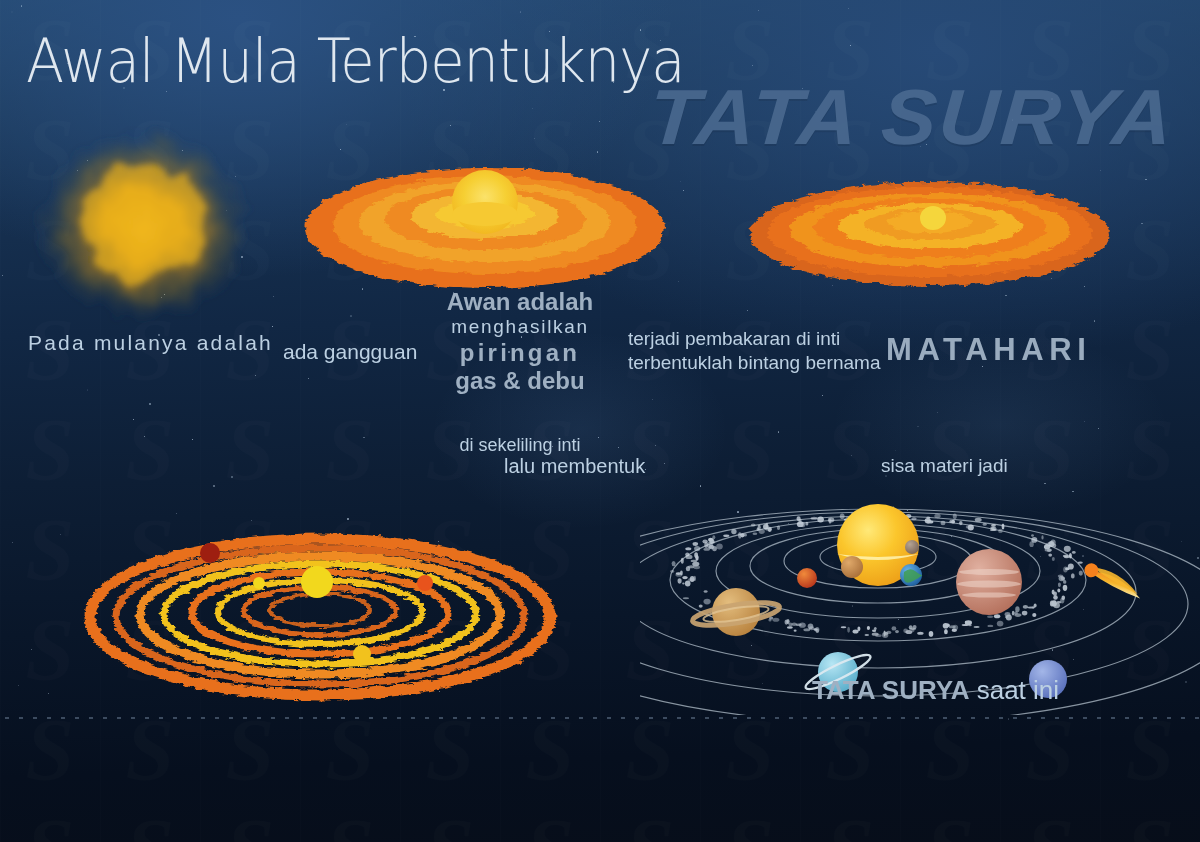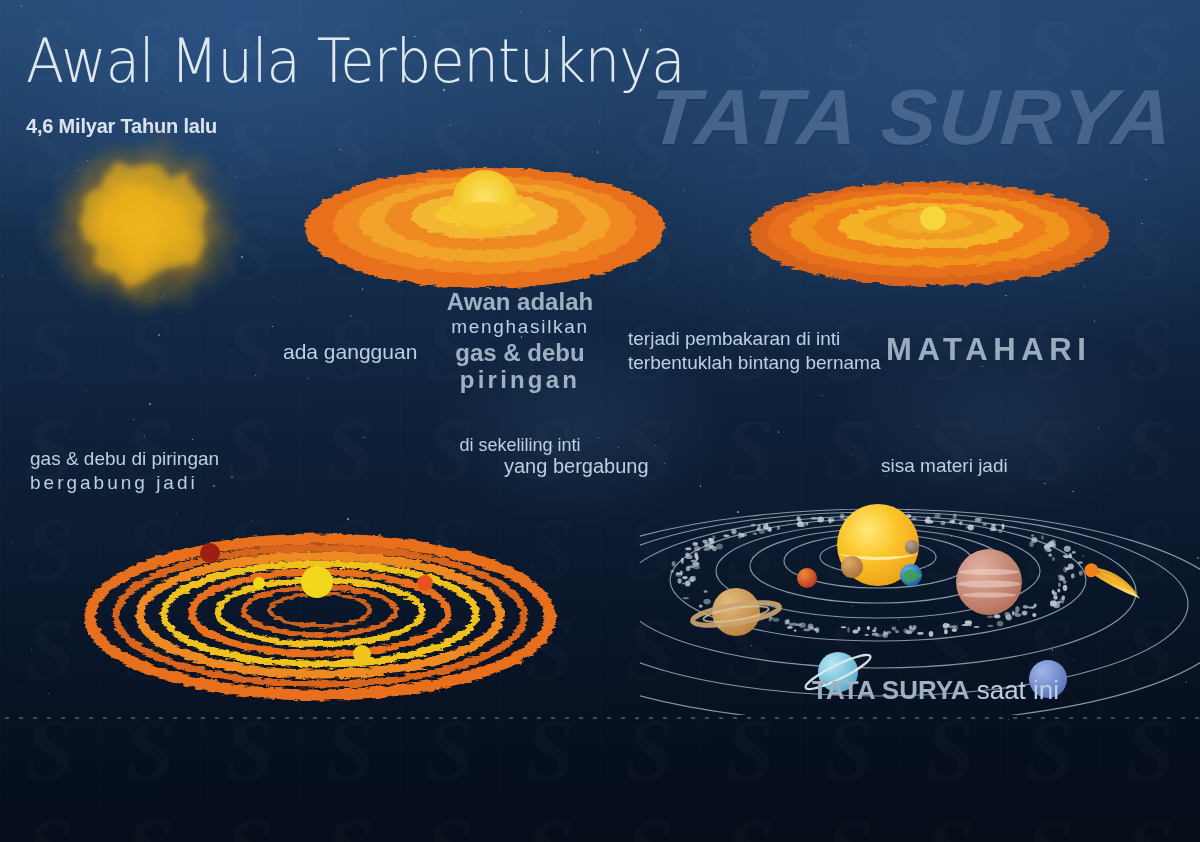--- a/index.html
+++ b/index.html
@@ -352,21 +352,20 @@
       <span style="left: 802.2px; top: 269.4px; width: 1.2px; height: 1.2px; opacity: 0.57;"></span>
       <span style="left: 920px; top: 145.6px; width: 0.8px; height: 0.8px; opacity: 0.26;"></span>
       <span style="left: 613px; top: 81.6px; width: 1.4px; height: 1.4px; opacity: 0.6;"></span>
     </div>
 
   <div class="glow" style="left:430px;top:330px;width:300px;height:200px;background:radial-gradient(ellipse at center, rgba(120,170,230,.10), rgba(0,0,0,0) 70%);"></div>
   <div class="glow" style="left:830px;top:330px;width:340px;height:190px;background:radial-gradient(ellipse at center, rgba(130,180,235,.09), rgba(0,0,0,0) 70%);"></div>
 
   <div class="thin-title">Awal Mula Terbentuknya</div>
   <div class="tata-surya-big">TATA SURYA</div>
-  <div class="sub-year">4,6 Milyar Tahun lalu</div>
 
   <svg style="position:absolute;left:8px;top:118px;" width="270" height="215" viewBox="0 0 270 215">
     <defs>
       <radialGradient id="gcloud" cx="50%" cy="50%" r="50%">
         <stop offset="0%" stop-color="#f2b81c" stop-opacity="1"></stop>
         <stop offset="36%" stop-color="#e5a615" stop-opacity=".95"></stop>
         <stop offset="62%" stop-color="#b8871a" stop-opacity=".55"></stop>
         <stop offset="84%" stop-color="#6a6330" stop-opacity=".22"></stop>
         <stop offset="100%" stop-color="#2a4466" stop-opacity="0"></stop>
       </radialGradient>
@@ -374,20 +373,21 @@
         <feTurbulence type="fractalNoise" baseFrequency="0.035" numOctaves="4" seed="7" result="n"></feTurbulence>
         <feDisplacementMap in="SourceGraphic" in2="n" scale="26" xChannelSelector="R" yChannelSelector="G"></feDisplacementMap>
         <feGaussianBlur stdDeviation="3.2"></feGaussianBlur>
       </filter>
     </defs>
     <ellipse cx="135" cy="108" rx="108" ry="96" fill="url(#gcloud)" filter="url(#fuzz)"></ellipse>
     <ellipse cx="135" cy="104" rx="62" ry="58" fill="#f0b71d" opacity=".55" filter="url(#fuzz)"></ellipse>
   </svg>
 
   <div class="stack" style="left:28px;top:330px;">
+    <div class="lt" style="font-size:21px;letter-spacing:2.2px;line-height:26px;">Pada mulanya adalah</div>
   </div>
 
   <svg style="position:absolute;left:300px;top:140px;" width="370" height="155" viewBox="0 0 370 155">
     <defs>
       <filter id="rough2" x="-12%" y="-25%" width="124%" height="150%">
         <feTurbulence type="fractalNoise" baseFrequency="0.07 0.22" numOctaves="3" seed="3" result="n2"></feTurbulence>
         <feDisplacementMap in="SourceGraphic" in2="n2" scale="7" xChannelSelector="R" yChannelSelector="G"></feDisplacementMap>
       </filter>
       <radialGradient id="bulge2" cx="50%" cy="42%" r="58%">
         <stop offset="0%" stop-color="#fbe26a"></stop>
@@ -403,22 +403,22 @@
       <ellipse cx="185" cy="76" rx="74" ry="23" fill="#f3b630"></ellipse>
       <ellipse cx="185" cy="74" rx="48" ry="15" fill="#f6c932"></ellipse>
     </g>
     <ellipse cx="185" cy="62" rx="33" ry="32" fill="url(#bulge2)"></ellipse>
     <ellipse cx="185" cy="74" rx="33" ry="12" fill="#f6c932"></ellipse>
   </svg>
 
   <div class="stack" style="left:430px;top:288px;text-align:center;width:180px;">
     <div class="bd" style="font-size:24px;line-height:27px;">Awan adalah</div>
     <div class="lt" style="font-size:19px;letter-spacing:1.7px;line-height:24px;">menghasilkan</div>
+    <div class="bd" style="font-size:24px;letter-spacing:3.2px;line-height:28px;">piringan</div>
     <div class="bd" style="font-size:24px;line-height:27px;">gas &amp; debu</div>
-    <div class="bd" style="font-size:24px;letter-spacing:3.2px;line-height:28px;">piringan</div>
     <div class="lt" style="font-size:18px;line-height:22px;margin-top:40px;">di sekeliling inti</div>
   </div>
 
   <div class="lbl lt" style="left:283px;top:340px;font-size:21px;">ada gangguan</div>
 
   <svg style="position:absolute;left:745px;top:168px;" width="370" height="125" viewBox="0 0 370 125">
     <defs>
       <filter id="rough3" x="-12%" y="-28%" width="124%" height="156%">
         <feTurbulence type="fractalNoise" baseFrequency="0.08 0.25" numOctaves="3" seed="11" result="n3"></feTurbulence>
         <feDisplacementMap in="SourceGraphic" in2="n3" scale="8" xChannelSelector="R" yChannelSelector="G"></feDisplacementMap>
@@ -436,27 +436,23 @@
     <ellipse cx="188" cy="50" rx="13" ry="12" fill="#f5d63c"></ellipse>
   </svg>
 
   <div class="stack" style="left:628px;top:327px;">
     <div class="lt" style="font-size:19px;line-height:24px;">terjadi pembakaran di inti</div>
     <div class="lt" style="font-size:19px;line-height:24px;">terbentuklah bintang bernama</div>
   </div>
 
   <div class="lbl cap" style="left:886px;top:332px;font-size:31px;">MATAHARI</div>
 
-  <div class="stack" style="left:30px;top:447px;">
-    <div class="lt" style="font-size:19px;line-height:23px;">gas &amp; debu di piringan</div>
-    <div class="lt" style="font-size:19px;letter-spacing:3px;line-height:25px;">bergabung jadi</div>
-  </div>
-
-
-  <div class="lbl lt" style="left:504px;top:455px;font-size:20px;">yang bergabung</div>
+
+
+  <div class="lbl lt" style="left:504px;top:455px;font-size:20px;">lalu membentuk</div>
 
 
   <div class="lbl lt" style="left:881px;top:455px;font-size:19px;">sisa materi jadi</div>
 
 
   <svg style="position:absolute;left:62px;top:512px;" width="520" height="195" viewBox="0 0 520 195">
     <defs>
       <filter id="rough4" x="-10%" y="-18%" width="120%" height="136%">
         <feTurbulence type="fractalNoise" baseFrequency="0.09 0.3" numOctaves="4" seed="5" result="n4"></feTurbulence>
         <feDisplacementMap in="SourceGraphic" in2="n4" scale="6" xChannelSelector="R" yChannelSelector="G"></feDisplacementMap>

